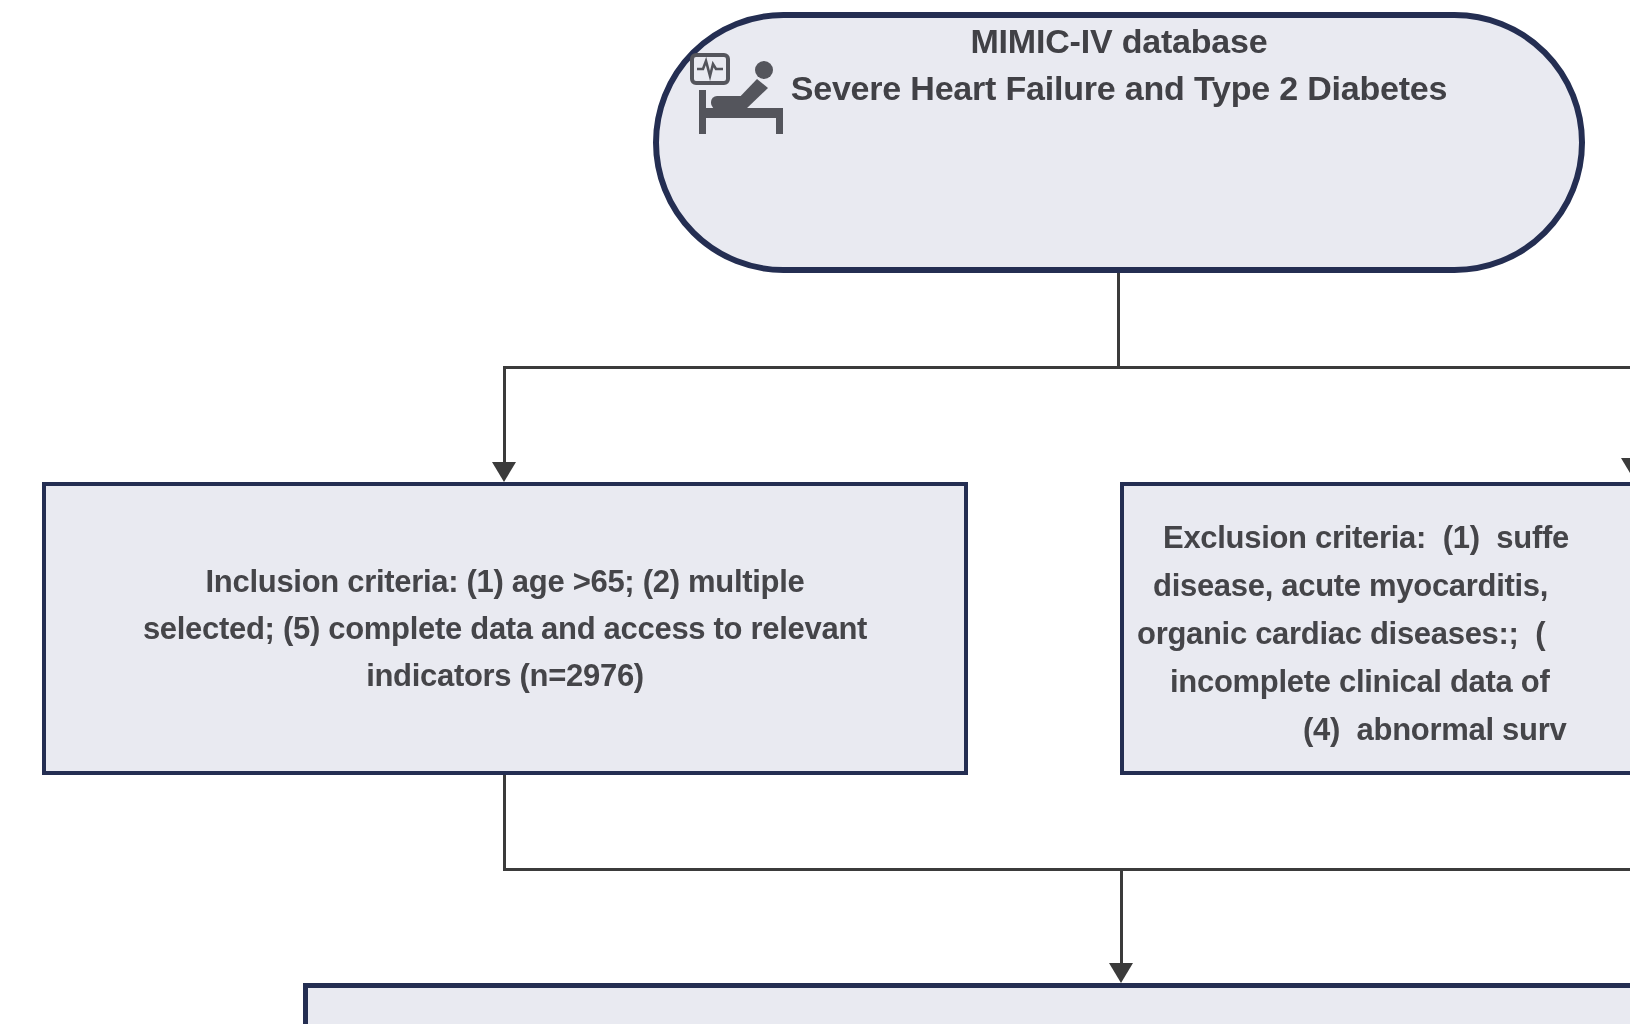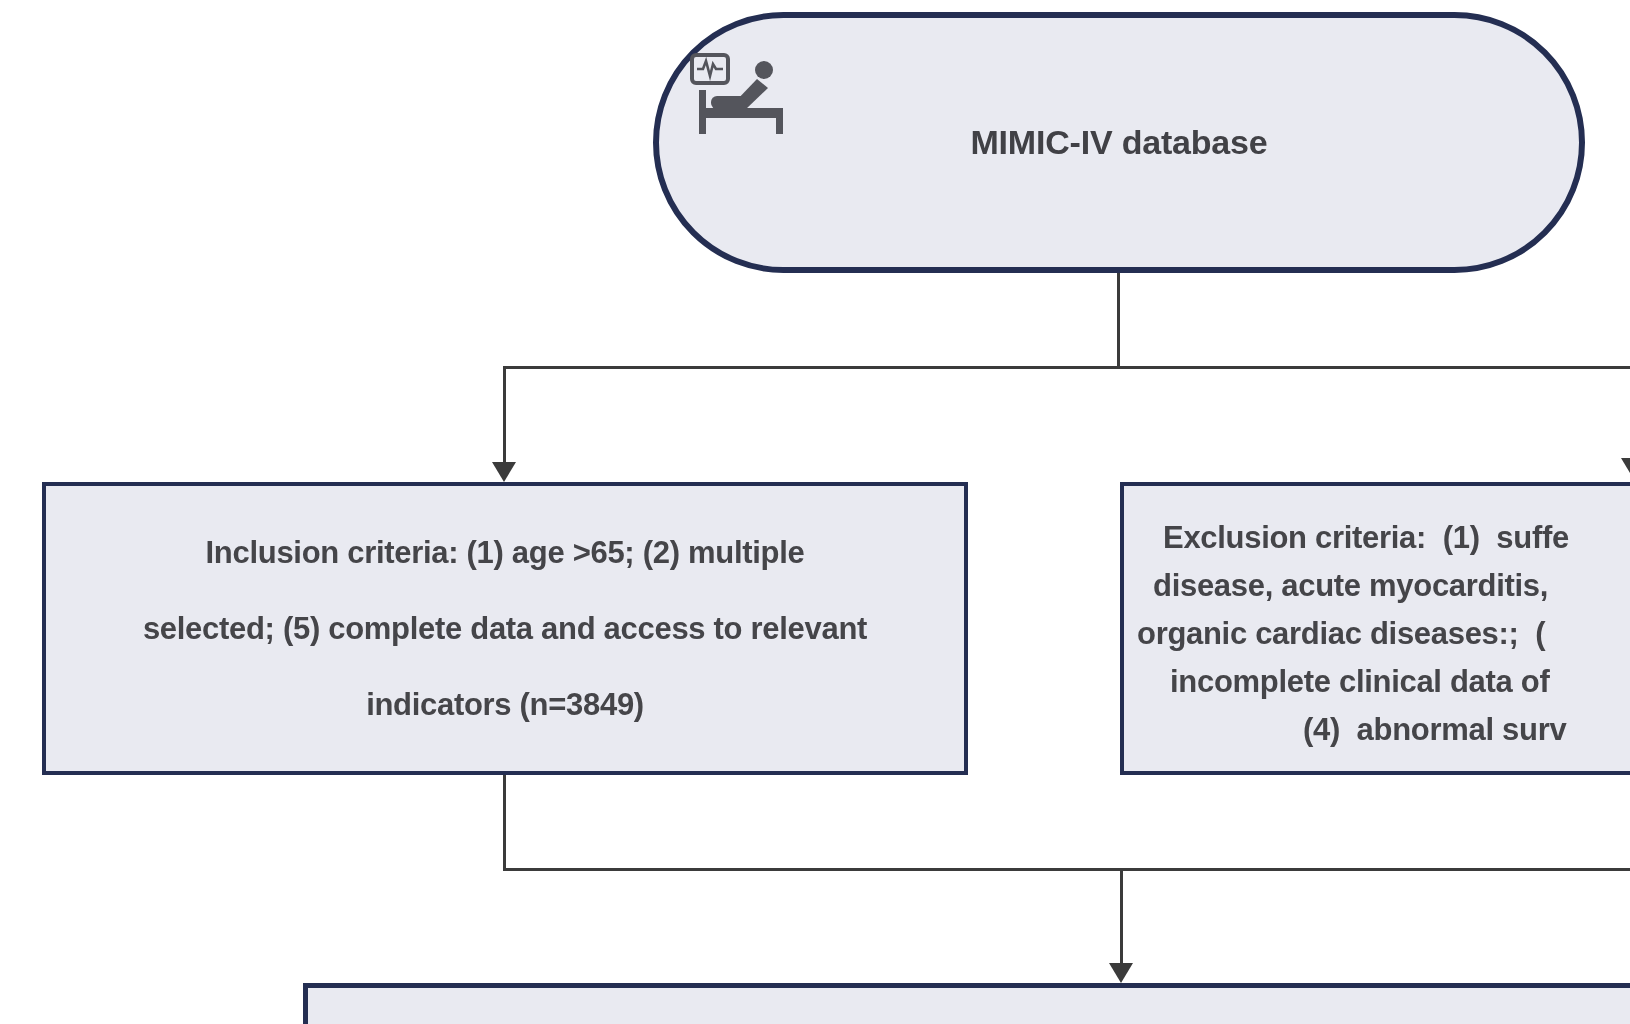--- a/index.html
+++ b/index.html
@@ -21,21 +21,21 @@
     border: 4px solid #242e52;
   }
 
   
   #database-node {
     left: 653px; top: 12px;
     width: 932px; height: 261px;
     border-width: 6px;
     border-radius: 131px;
     display: flex; flex-direction: column;
-    justify-content: center; align-items: center;
+    justify-content: flex-start; align-items: center;
     font-size: 34px; line-height: 47px;
     letter-spacing: -0.2px;
     color: #414146;
   }
   #database-node .line { white-space: nowrap; }
 
   .bed-icon {
     position: absolute;
     left: 30px; top: 32px;
     width: 104px; height: 86px;
@@ -43,21 +43,20 @@
 
   
   #inclusion-node {
     left: 42px; top: 482px;
     width: 926px; height: 293px;
     display: flex; flex-direction: column;
     justify-content: center; align-items: center;
     font-size: 31px; line-height: 47px;
     letter-spacing: -0.3px;
     color: #454549;
-    gap: 29px;
   }
   #inclusion-node .line { white-space: nowrap; }
 
   #exclusion-node {
     left: 1120px; top: 482px;
     width: 1080px; height: 293px;
     padding-top: 28px;
     font-size: 31px; line-height: 48px;
     letter-spacing: -0.3px;
     color: #454549;
@@ -114,32 +113,33 @@
 
     <rect x="22" y="46" width="36" height="13" rx="6"></rect>
 
     <rect x="10" y="58" width="84" height="10"></rect>
 
     <rect x="10" y="40" width="7" height="44"></rect>
 
     <rect x="87" y="68" width="7" height="16"></rect>
   </svg>
   <div class="line">MIMIC-IV database</div>
+  <div class="line">Severe Heart Failure and Type 2 Diabetes</div>
 </div>
 
 <div class="connector" id="conn-db-down"></div>
 <div class="connector" id="conn-split-h"></div>
 <div class="connector" id="conn-incl-down"></div>
 <div class="arrowhead" id="arrow-inclusion"></div>
 <div class="arrowhead" id="arrow-exclusion"></div>
 
 <div id="inclusion-node" class="node">
   <div class="line">Inclusion criteria: (1) age &gt;65; (2) multiple</div>
   <div class="line">selected; (5) complete data and access to relevant</div>
-  <div class="line">indicators (n=3849)</div>
+  <div class="line">indicators (n=2976)</div>
 </div>
 
 <div id="exclusion-node" class="node">
   <div class="line l1">Exclusion criteria:  (1)  suffe</div>
   <div class="line l2">disease, acute myocarditis,</div>
   <div class="line l3">organic cardiac diseases:;  (</div>
   <div class="line l4">incomplete clinical data of</div>
   <div class="line l5">(4)  abnormal surv</div>
 </div>
 

